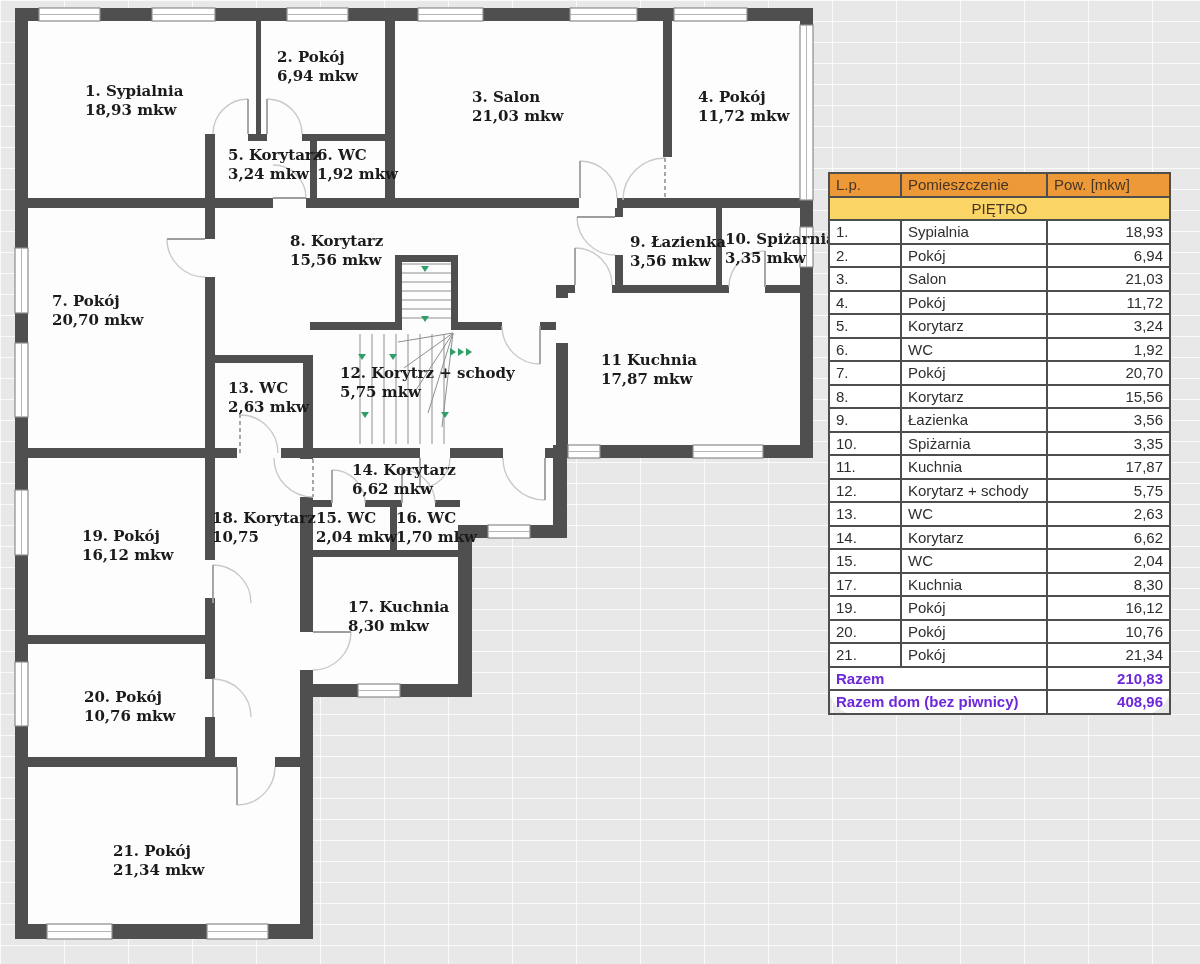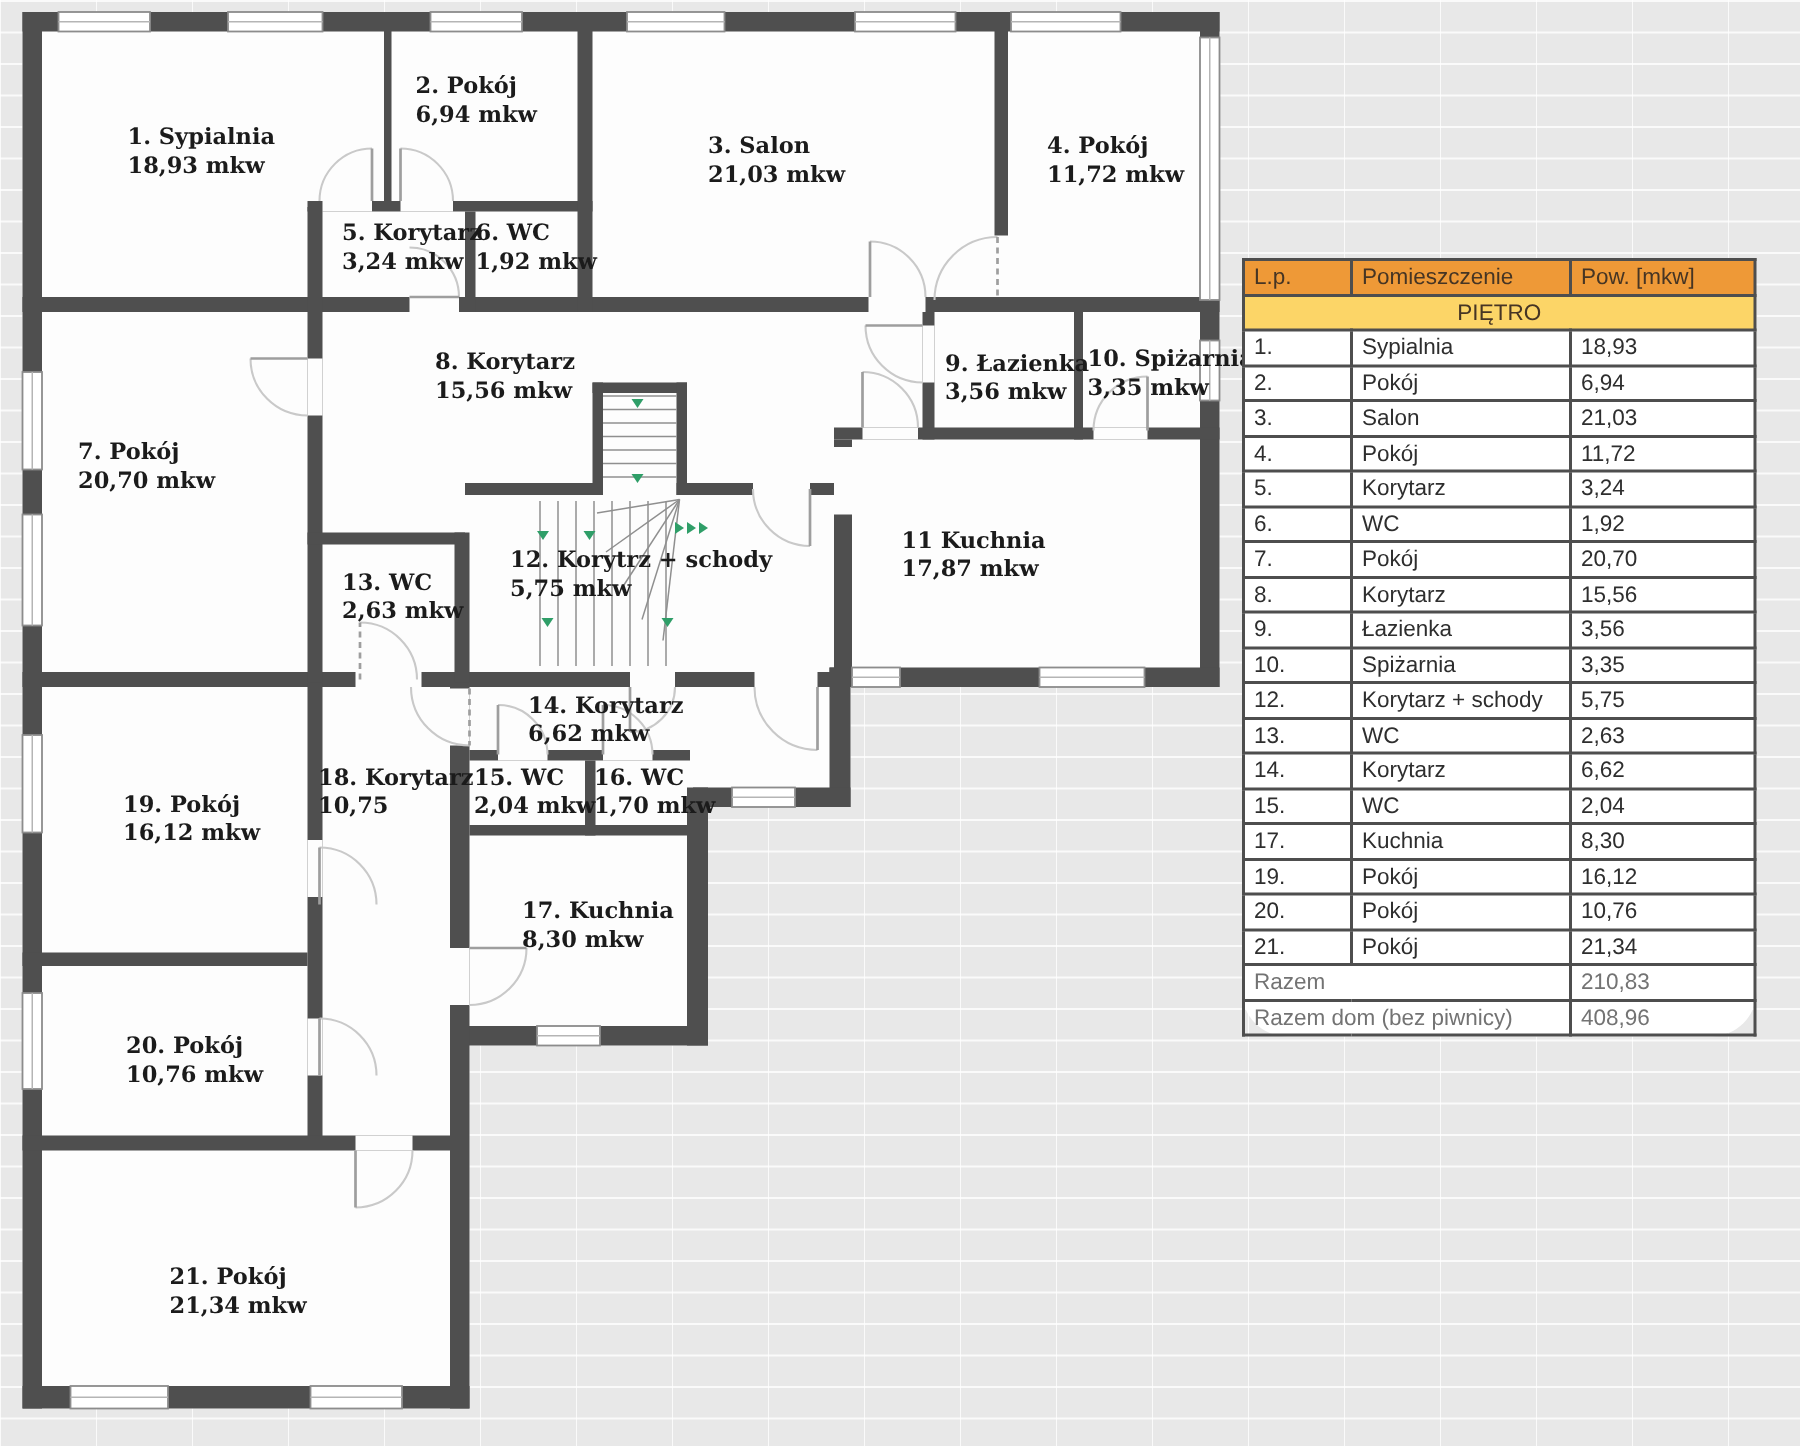--- a/index.html
+++ b/index.html
@@ -21,22 +21,22 @@
   }
   .tablewrap{position:absolute;left:828px;top:172px}
   table{
     border-collapse:collapse;table-layout:fixed;width:341px;
     background:#ffffff;font-size:15px;color:#2e2e2e;border-radius:30px;
   }
   col.c1{width:72px} col.c2{width:146px} col.c3{width:123px}
   th,td{border:2px solid #4e4e4e;height:21.5px;padding:0 6px;overflow:hidden;white-space:nowrap}
   thead th{text-align:left;font-weight:400;color:#463524}
   th.section{text-align:center}
-  td.num{}
-  tr.total td{font-weight:400;color:#737373}
+  td.num{text-align:right}
+  tr.total td{font-weight:700;color:#6d28d9}
 </style>
 </head>
 <body>
 
 <div class="stage">
 
   <svg id="plan-svg" width="1200" height="964" viewBox="0 0 1200 964">
       <path d="M15,8 H813 V458 H567 V538 H472 V697 H313 V939 H15 Z" fill="#fdfdfd"></path>
       <rect x="15" y="8" width="798" height="13" fill="#4f4f4f"></rect>
       <rect x="15" y="8" width="13" height="931" fill="#4f4f4f"></rect>
@@ -426,20 +426,25 @@
             <td>9.</td>
             <td>Łazienka</td>
             <td class="num">3,56</td>
           </tr>
           <tr>
             <td>10.</td>
             <td>Spiżarnia</td>
             <td class="num">3,35</td>
           </tr>
           <tr>
+            <td>11.</td>
+            <td>Kuchnia</td>
+            <td class="num">17,87</td>
+          </tr>
+          <tr>
             <td>12.</td>
             <td>Korytarz + schody</td>
             <td class="num">5,75</td>
           </tr>
           <tr>
             <td>13.</td>
             <td>WC</td>
             <td class="num">2,63</td>
           </tr>
           <tr>

